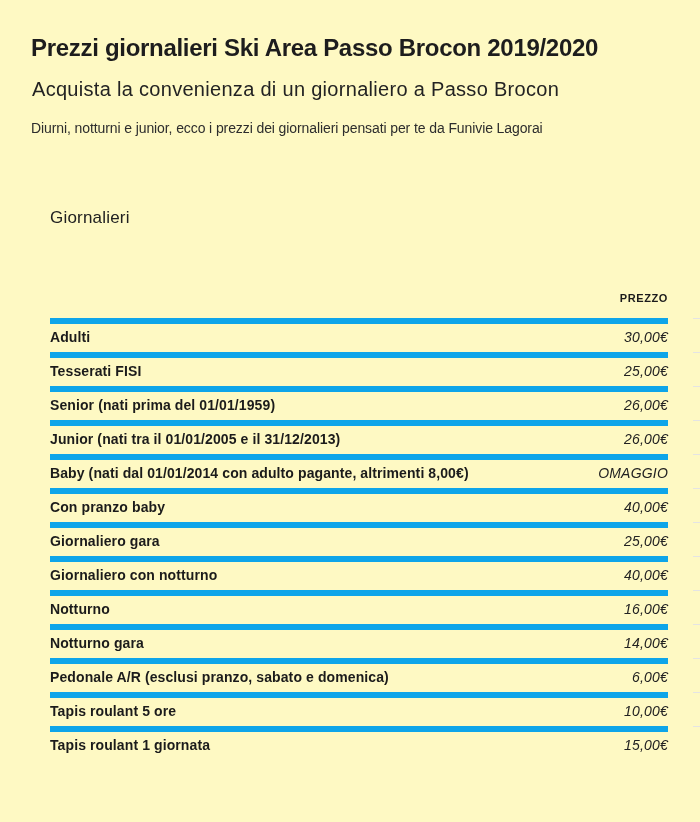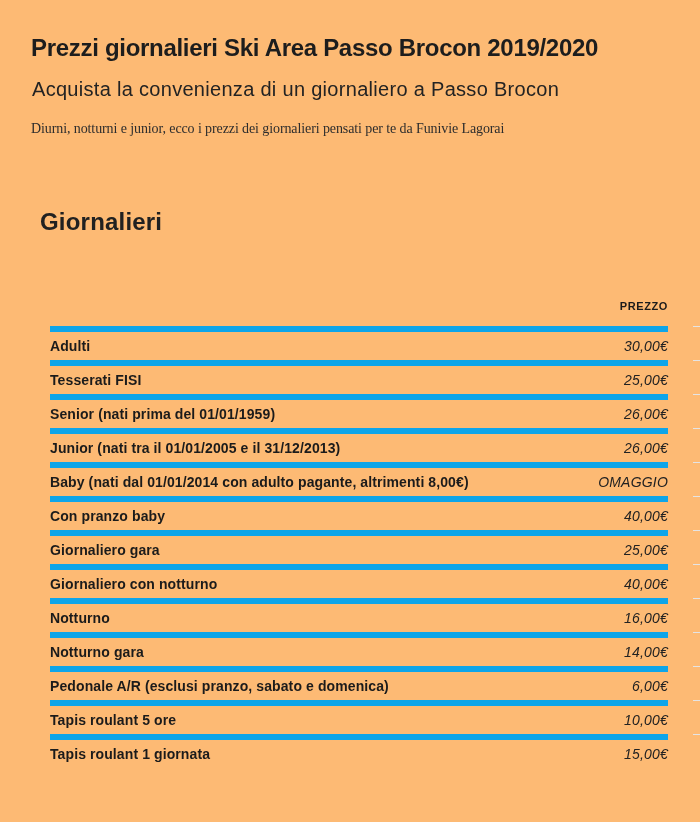--- a/index.html
+++ b/index.html
@@ -4,21 +4,21 @@
 <style>
   * { box-sizing: border-box; }
   html, body {
     margin: 0; padding: 0;
     width: 700px; height: 822px;
     background: #ffffff;
     overflow: hidden;
     font-family: "Liberation Sans", sans-serif;
     color: #1c1c1c;
   }
-  .page { width: 700px; height: 822px; background: #fdba74; }
+  .page { width: 700px; height: 822px; background: #fef9c3; }
 
   
   .hdr { padding: 33px 24px 0 31px; }
   .title {
     margin: 0;
     font-size: 24px;
     line-height: 1.25;
     font-weight: 800;
     letter-spacing: -0.3px;
     color: #1d1d1d;
@@ -31,30 +31,29 @@
     letter-spacing: 0.3px;
     color: #232323;
   }
   .desc {
     margin: 19px 0 0 0;
     font-size: 14px;
     line-height: 1.25;
     font-weight: 400;
     letter-spacing: -0.1px;
     color: #2d2d2d;
-    font-family: Liberation Serif, serif;
   }
 
   
   .section { margin-top: 70px; }
   .section-heading {
-    margin: 0 0 0 40px;
-    font-size: 24px;
+    margin: 0 0 0 50px;
+    font-size: 17px;
     line-height: 1.2;
-    font-weight: 700;
+    font-weight: 400;
     letter-spacing: 0.2px;
     color: #212121;
   }
 
   
   .table-viewport {
     margin: 64px 0 0 50px;
     width: 650px;
     overflow: hidden;
   }

